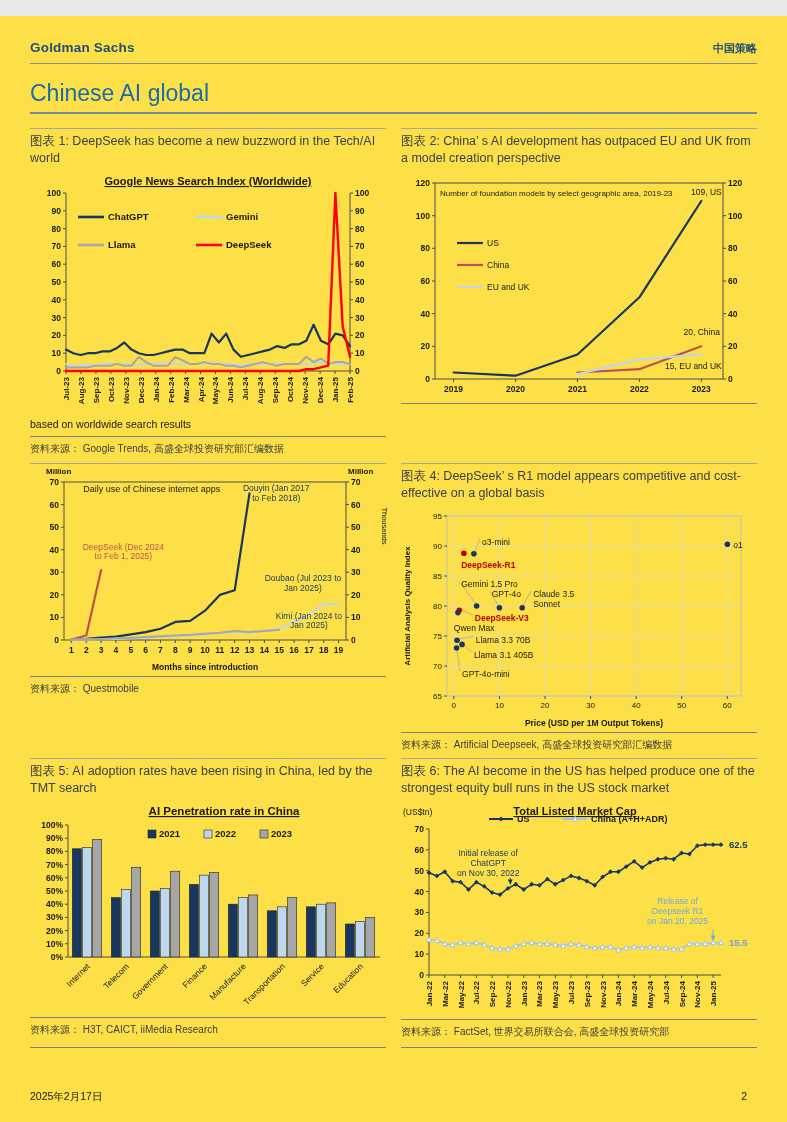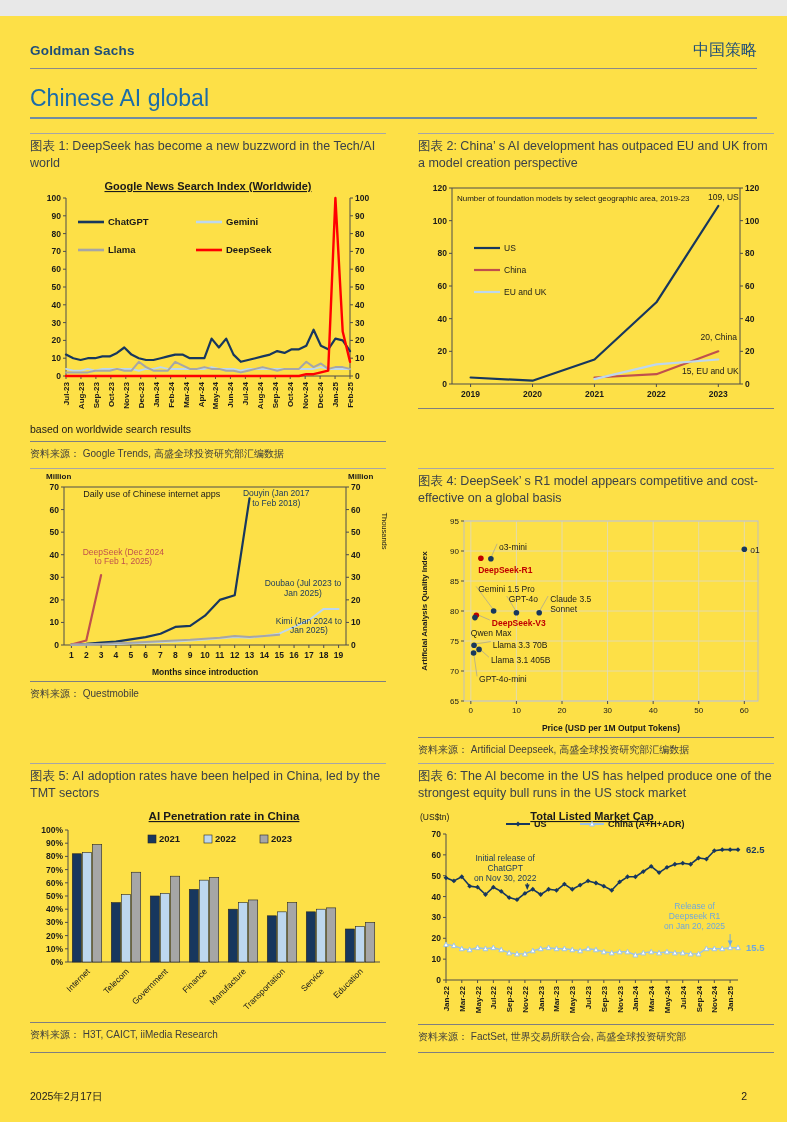--- a/index.html
+++ b/index.html
@@ -1,25 +1,25 @@
 <!DOCTYPE html>
 <html lang="zh"><head>
 <meta charset="utf-8">
 <style>
   html,body{margin:0;padding:0;background:#e8e8e8;}
   .page{position:relative;width:787px;height:1122px;background:#fde047;margin:16px auto;
         font-family:"Liberation Sans",sans-serif;color:#1a1a1a;overflow:hidden;}
   .inner{padding:24px 30px 0 30px;}
   .gs-row{display:flex;justify-content:space-between;align-items:baseline;}
   .brand{color:#1F4E79;font-weight:bold;font-size:13.5px;letter-spacing:.2px;}
-  .tag{color:#1F4E79;font-size:16px;font-weight:normal;}
+  .tag{color:#1F4E79;font-size:11px;font-weight:bold;}
   .hr1{border-top:1.4px solid #8a8a8a;margin-top:7px;}
   h1.title{color:#1b6ca8;font-size:23px;font-weight:normal;margin:16px 0 0 0;line-height:1.15;}
   .hr2{border-top:2.5px solid #6f8ca3;margin:6px 0 14px 0;}
-  .grid{display:grid;grid-template-columns:356px 356px;column-gap:32px;}
+  .grid{display:grid;grid-template-columns:356px 356px;column-gap:15px;}
   .panel{display:flex;flex-direction:column;}
   .r1{height:335px}.r2{height:295px}.r3{height:290px}
   .rule{border-top:1px solid #a6a6a6;}
   .rule.mid{border-top:1px solid #7f7f7f;margin-top:2px;}
   .rule.bottom{border-top:1px solid #7f7f7f;margin-top:auto;}
   .fig-head{font-size:12.5px;font-weight:normal;color:#3a4149;margin:4px 0 6px 0;line-height:1.32;height:34px;}
   .note{font-size:10.5px;color:#1a1a1a;margin:1px 0 4px 0;}
   .source{font-size:10px;color:#3d3d3d;margin:5px 0 5px 0;}
   svg{overflow:visible;display:block;}
   footer{position:absolute;left:30px;right:40px;bottom:34px;display:flex;
@@ -388,21 +388,21 @@
             <line x1="59.04186046511628" y1="163.40000000000003" x2="55.57209302325582" y2="139" stroke="#a0a0a0" stroke-width="0.7"></line>
             <circle cx="55.57209302325582" cy="140" r="2.8" fill="#17375E"></circle>
             <text x="61.04186046511628" y="169.40000000000003" font-size="8.5" fill="#1a1a1a" text-anchor="start" font-family="&quot;Liberation Sans&quot;,sans-serif">GPT-4o-mini</text>
           </svg>
         <div class="rule mid"></div>
         <div class="source">资料来源：  Artificial Deepseek, 高盛全球投资研究部汇编数据</div>
       </section>
 
       <section class="panel r3">
         <div class="rule top"></div>
-        <h2 class="fig-head">图表 5: AI adoption rates have been helped in China, led by the TMT sectors</h2>
+        <h2 class="fig-head">图表 5: AI adoption rates have been rising in China, led by the TMT search</h2>
         <svg id="chart-4" width="356" height="212">
             <line x1="38" y1="22" x2="38" y2="154" stroke="#4d4d4d" stroke-width="1"></line>
             <line x1="38" y1="154" x2="350" y2="154" stroke="#4d4d4d" stroke-width="1"></line>
             <line x1="35" y1="154" x2="38" y2="154" stroke="#4d4d4d" stroke-width="1"></line>
             <text x="33" y="157" font-size="8.5" fill="#1a1a1a" text-anchor="end" font-family="&quot;Liberation Sans&quot;,sans-serif" font-weight="bold">0%</text>
             <line x1="35" y1="140.8" x2="38" y2="140.8" stroke="#4d4d4d" stroke-width="1"></line>
             <text x="33" y="143.8" font-size="8.5" fill="#1a1a1a" text-anchor="end" font-family="&quot;Liberation Sans&quot;,sans-serif" font-weight="bold">10%</text>
             <line x1="35" y1="127.60000000000001" x2="38" y2="127.60000000000001" stroke="#4d4d4d" stroke-width="1"></line>
             <text x="33" y="130.60000000000002" font-size="8.5" fill="#1a1a1a" text-anchor="end" font-family="&quot;Liberation Sans&quot;,sans-serif" font-weight="bold">20%</text>
             <line x1="35" y1="114.39999999999999" x2="38" y2="114.39999999999999" stroke="#4d4d4d" stroke-width="1"></line>

